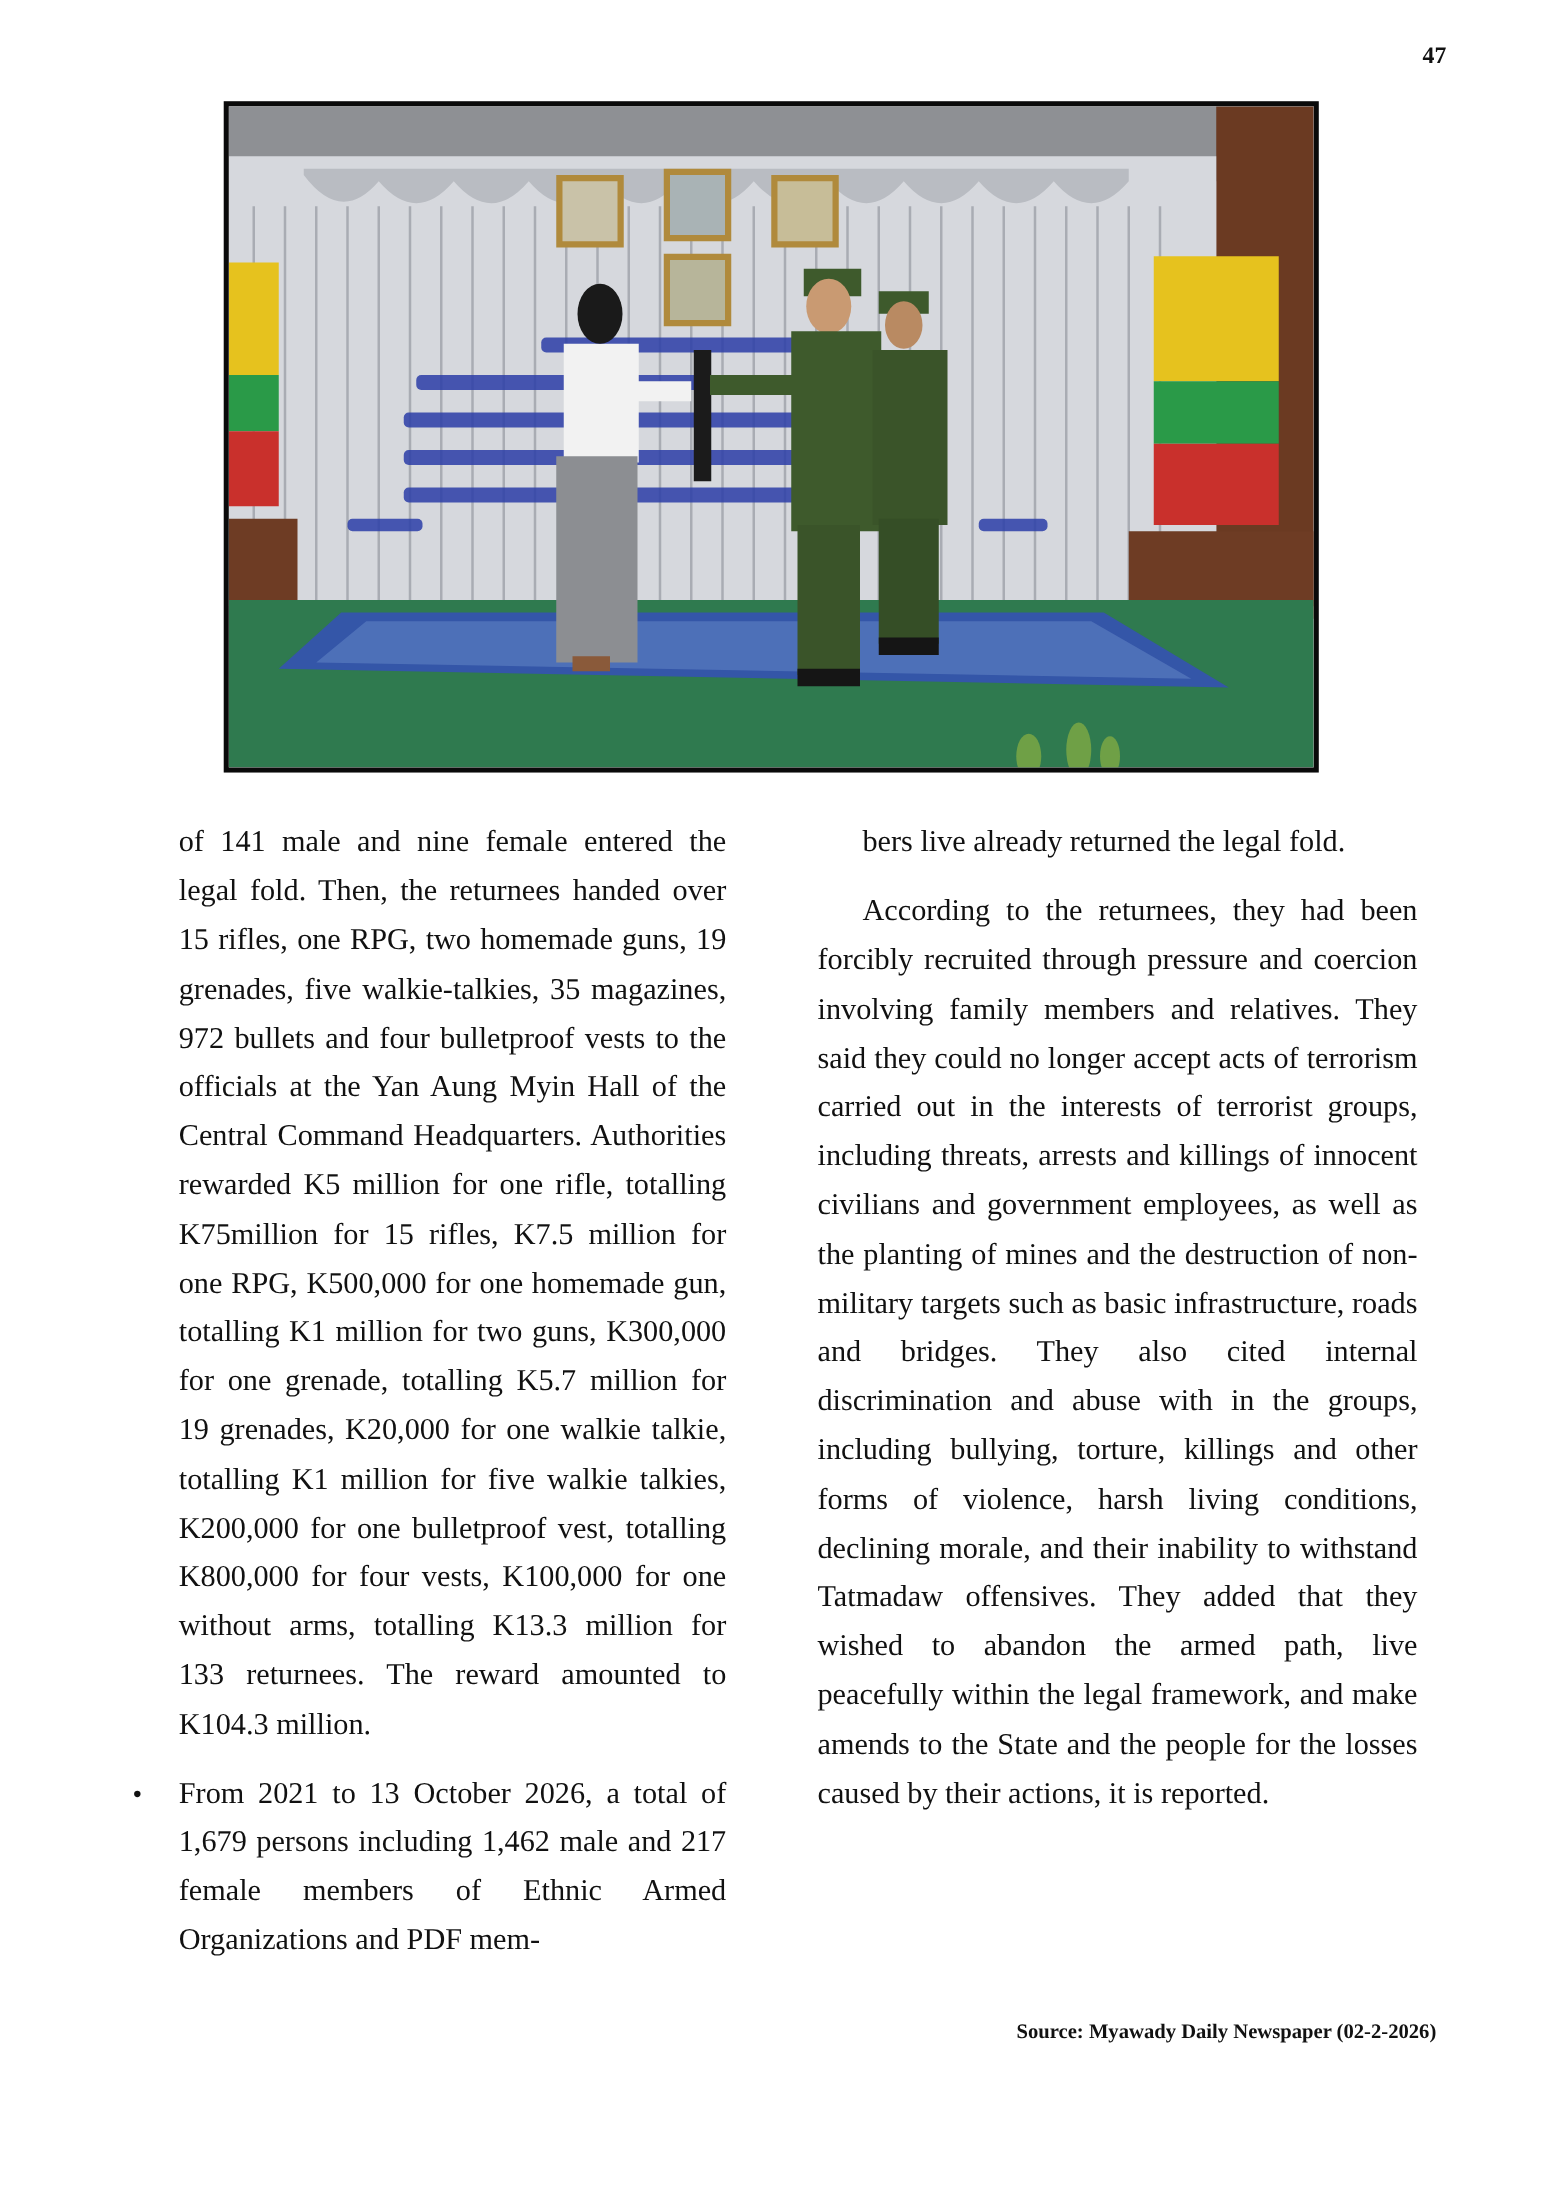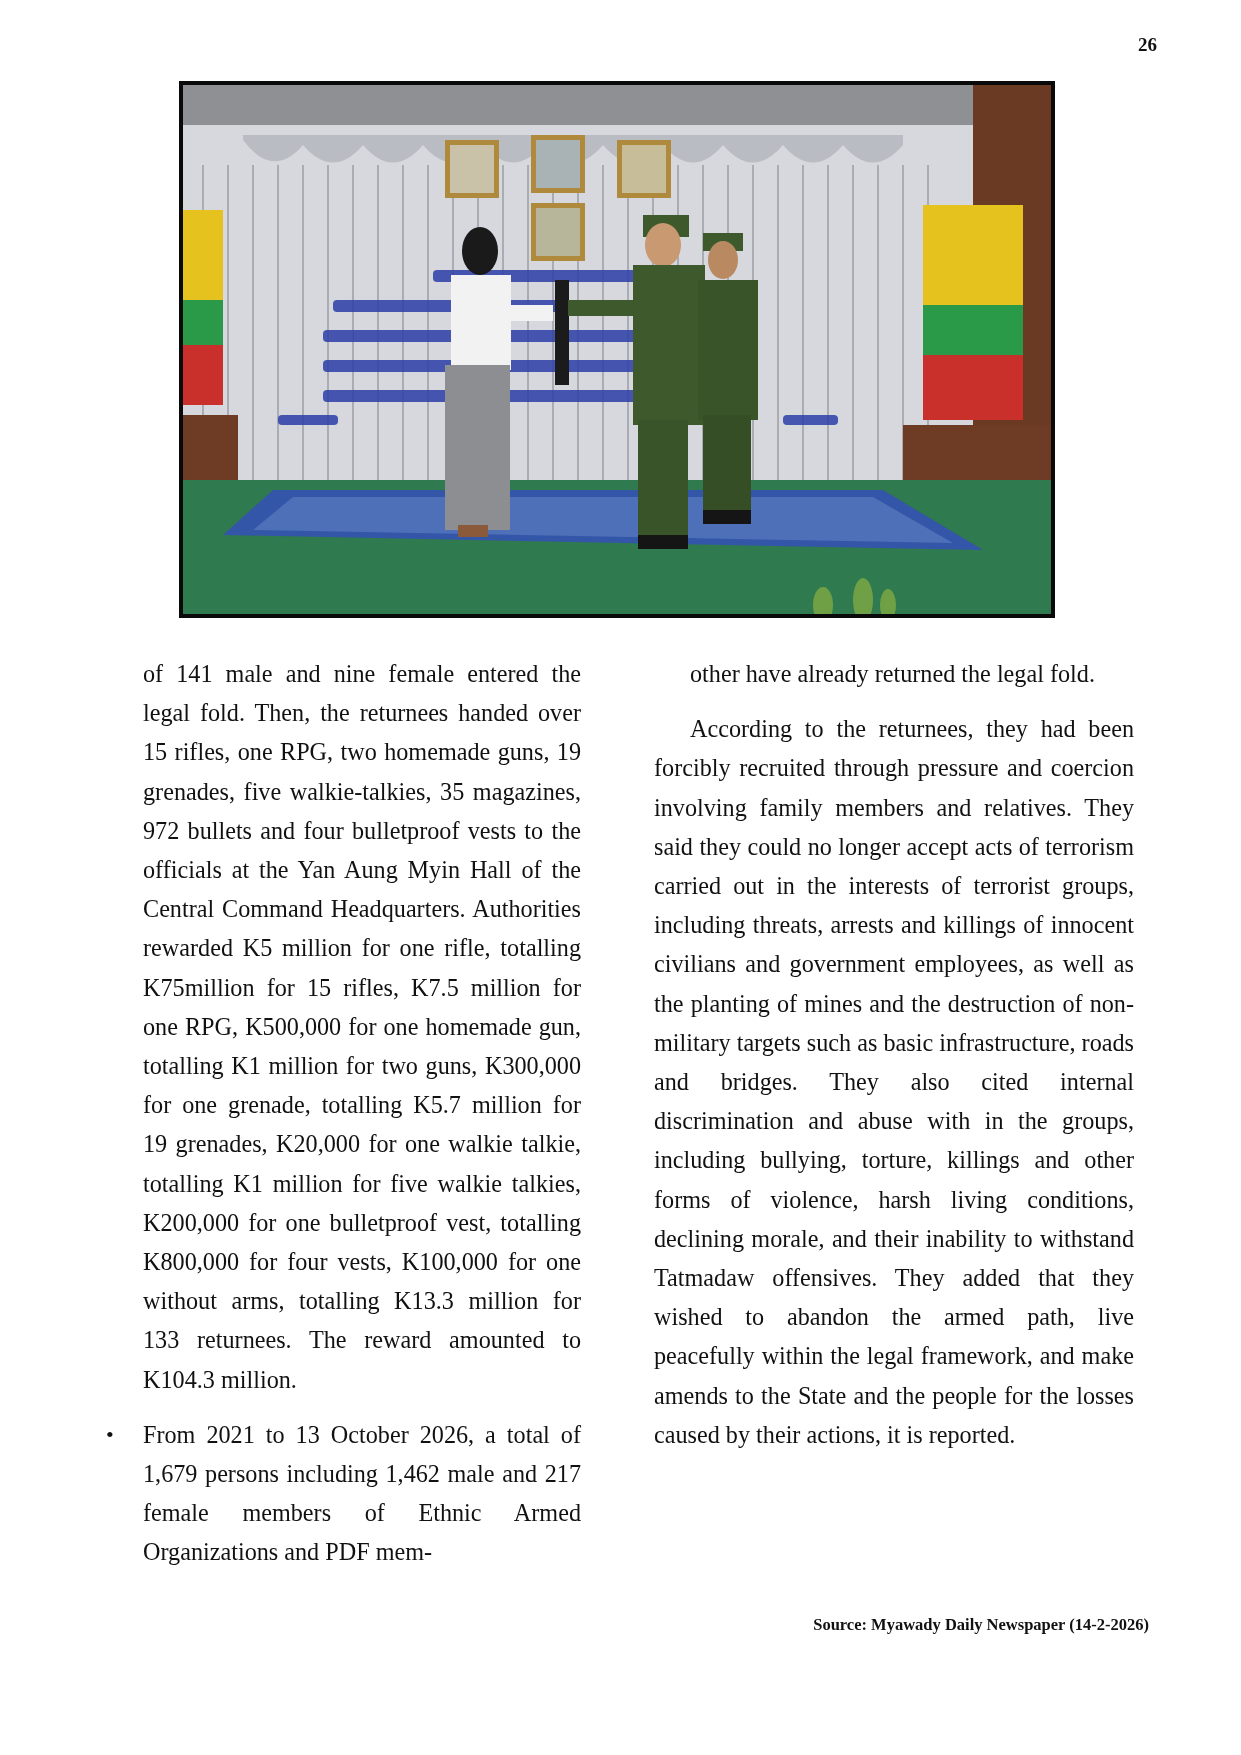--- a/index.html
+++ b/index.html
@@ -15,21 +15,21 @@
   .col p { margin: 16px; }
   .para-cont-right { padding-left: 36px; }
   .indent { text-indent: 36px; margin-top: 12px !important; }
   .bullet-item { position: relative; margin-top: 12px !important; }
   .bullet { position: absolute; left: -37px; top: 0; font-size: 22px; }
   .source { position: absolute; right: 92px; top: 1615px; font-weight: bold; font-size: 16.5px; }
 </style>
 </head>
 <body>
 
-<div class="page-number">26</div>
+<div class="page-number">47</div>
 
 <div class="photo-frame">
   <svg viewBox="0 0 868 529" preserveAspectRatio="none">
 
     <rect x="0" y="0" width="868" height="60" fill="#8e9094"></rect>
 
     <rect x="790" y="0" width="78" height="400" fill="#6b3a22"></rect>
 
     <rect x="0" y="40" width="790" height="360" fill="#d6d8dd"></rect>
     <g stroke="#a9acb3" stroke-width="2">
@@ -145,17 +145,17 @@
 
 <div class="col col-left">
   <p>of 141 male and nine female entered the legal fold. Then, the returnees handed over 15 rifles, one RPG, two homemade guns, 19 grenades, five walkie-talkies, 35 magazines, 972 bullets and four bul­letproof vests to the officials at the Yan Aung Myin Hall of the Central Com­mand Headquarters. Authorities reward­ed K5 million for one rifle, totalling K75million for 15 rifles, K7.5 million for one RPG, K500,000 for one home­made gun, totalling K1 million for two guns, K300,000 for one grenade, total­ling K5.7 million for 19 grenades, K20,000 for one walkie talkie, totalling K1 million for five walkie talkies, K200,000 for one bulletproof vest, to­talling K800,000 for four vests, K100,000 for one without arms, total­ling K13.3 million for 133 returnees. The reward amounted to K104.3 mil­lion.</p>
   <p class="bullet-item">
     <span class="bullet">•</span>
     <span>From 2021 to 13 October 2026, a total of 1,679 persons including 1,462 male and 217 female members of Ethnic Armed Organizations and PDF mem-</span>
   </p>
 </div>
 
 <div class="col col-right">
-  <p class="para-cont-right">other have already returned the legal fold.</p>
+  <p class="para-cont-right">bers live already returned the legal fold.</p>
   <p class="indent">According to the returnees, they had been forcibly recruited through pressure and coercion involving family members and relatives. They said they could no longer accept acts of terrorism carried out in the interests of terrorist groups, includ­ing threats, arrests and killings of innocent civilians and government employees, as well as the planting of mines and the de­struction of non-military targets such as basic infrastructure, roads and bridges. They also cited internal discrimination and abuse with in the groups, including bully­ing, torture, killings and other forms of vio­lence, harsh living conditions, declining morale, and their inability to withstand Tatmadaw offensives. They added that they wished to abandon the armed path, live peacefully within the legal framework, and make amends to the State and the people for the losses caused by their actions, it is reported.</p>
 </div>
 
-<div class="source">Source: Myawady Daily Newspaper (14-2-2026)</div>
+<div class="source">Source: Myawady Daily Newspaper (02-2-2026)</div>
 
 </body></html>

